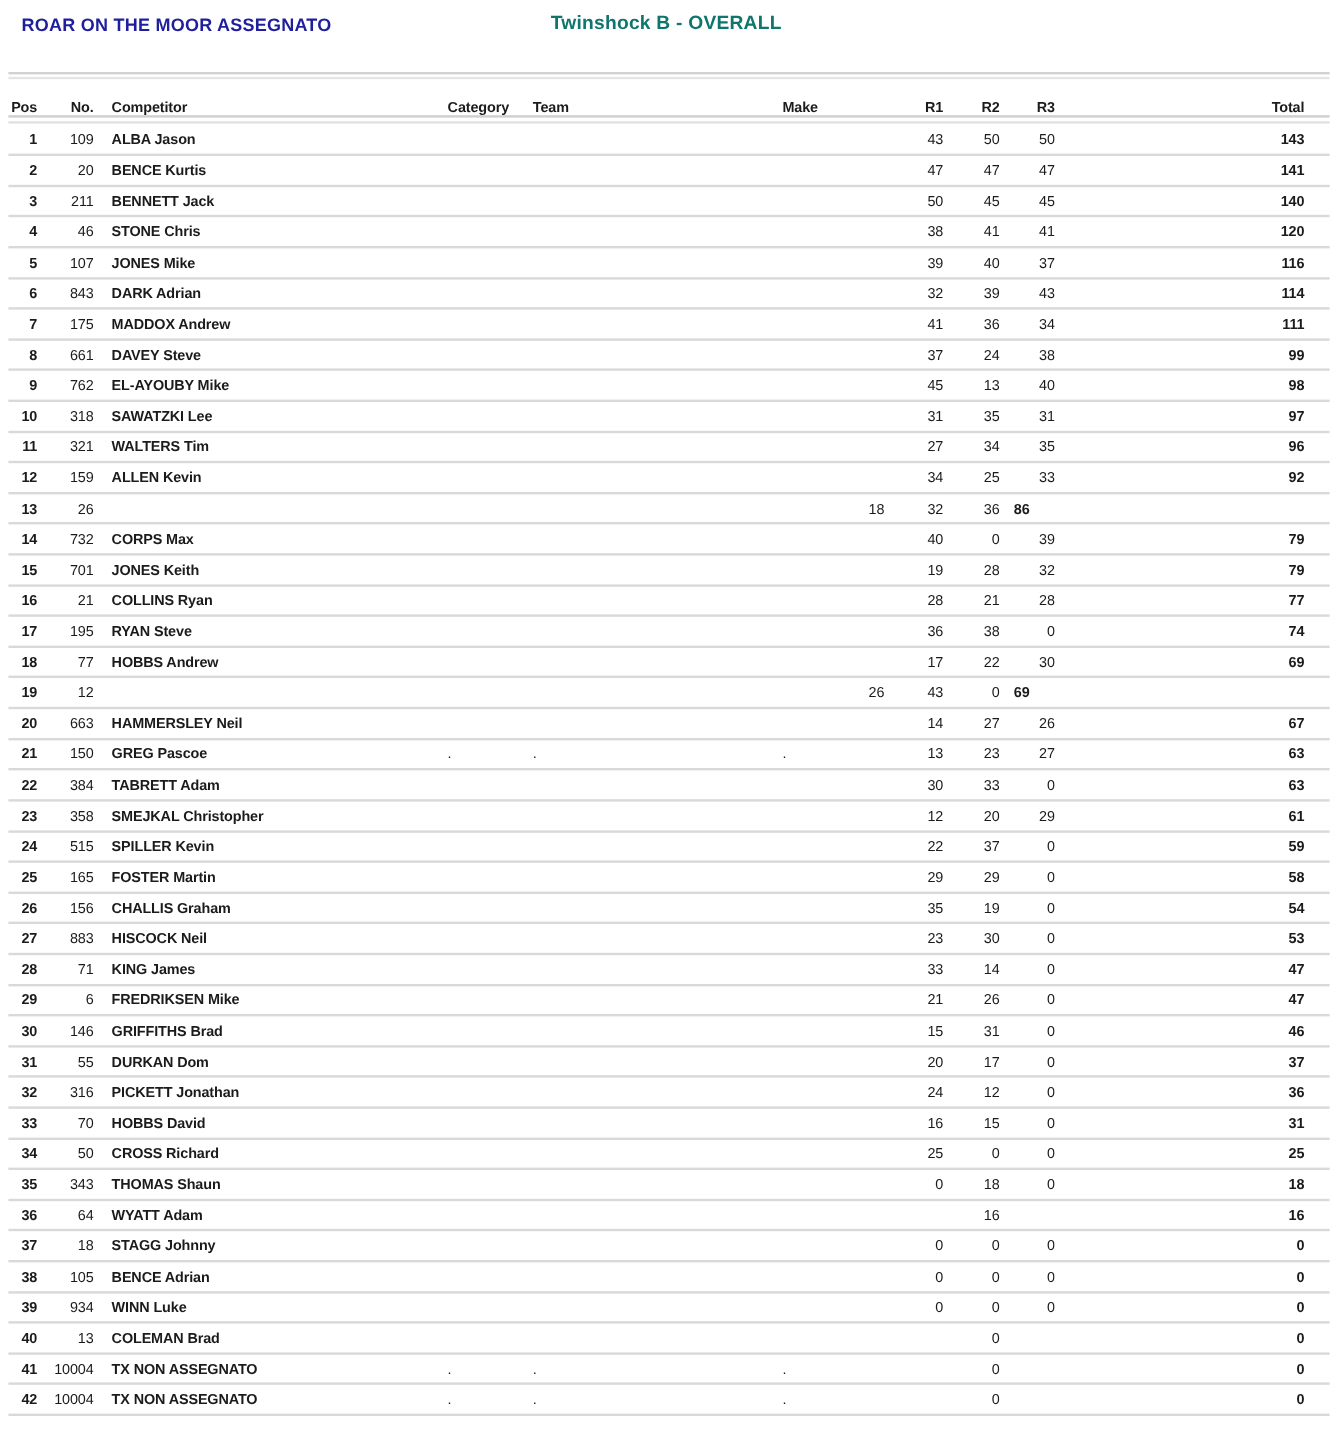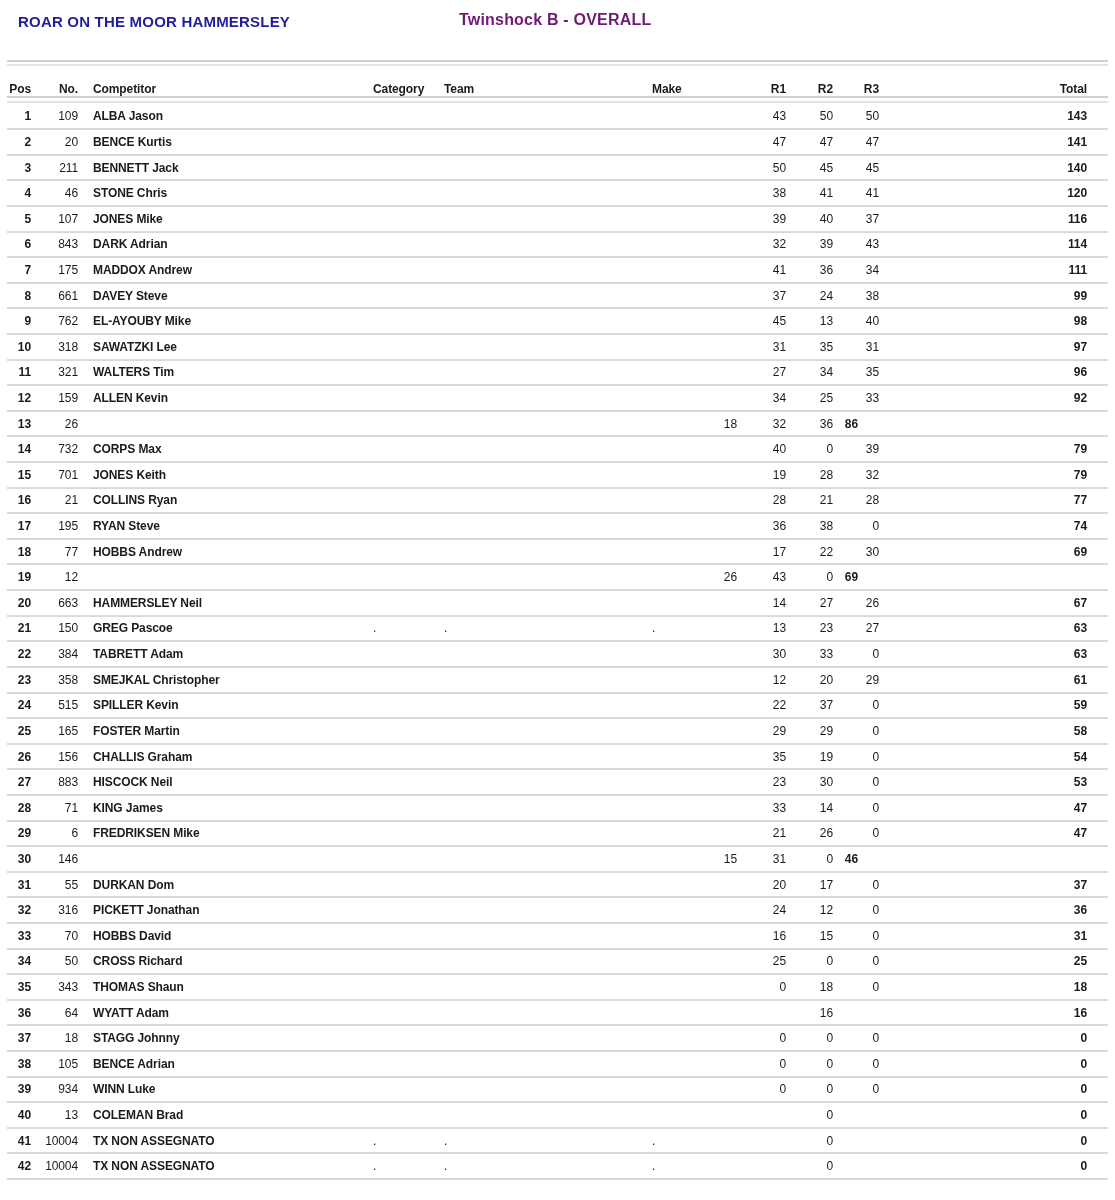--- a/index.html
+++ b/index.html
@@ -47,22 +47,22 @@
   .col-category{padding-left:15px;text-align:center;}
   .col-team{padding-left:16px;}
   .col-make{padding-left:15px;}
   .col-total{padding-right:21px;}
 </style>
 </head>
 <body>
 
 <div class="page">
 
-  <div class="title title-left" style="color: rgb(31, 31, 158);">ROAR ON THE MOOR HAMMERSLEY</div>
-  <div class="title title-center" style="color: #701a75;">Twinshock B - OVERALL</div>
+  <div class="title title-left" style="color: rgb(31, 31, 158);">ROAR ON THE MOOR ASSEGNATO</div>
+  <div class="title title-center" style="color: #0f766e;">Twinshock B - OVERALL</div>
 
   <div class="table">
 
     <div class="rule rule-a"></div>
     <div class="rule rule-b"></div>
 
     <div class="grid header-row">
       <span class="c ar col-pos">Pos</span>
       <span class="c ar">No.</span>
       <span class="c col-competitor">Competitor</span>
@@ -451,20 +451,21 @@
           <span class="c col-make"></span>
           <span class="c ar">21</span>
           <span class="c ar">26</span>
           <span class="c ar">0</span>
           <span class="c ar b col-total">47</span>
         </div>
 
         <div class="grid row">
           <span class="c ar b col-pos">30</span>
           <span class="c ar">146</span>
+          <span class="c b col-competitor">GRIFFITHS Brad</span>
           <span class="c col-category"></span>
           <span class="c col-team"></span>
           <span class="c col-make"></span>
           <span class="c ar">15</span>
           <span class="c ar">31</span>
           <span class="c ar">0</span>
           <span class="c ar b col-total">46</span>
         </div>
 
         <div class="grid row">

